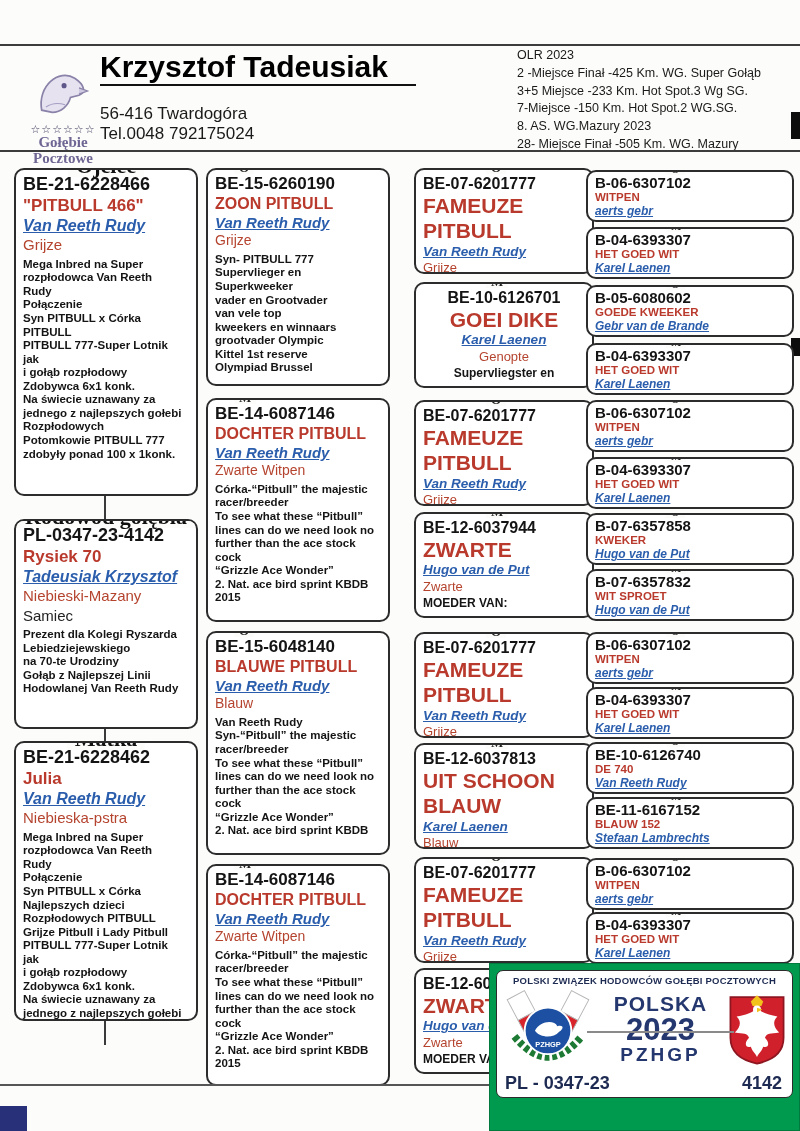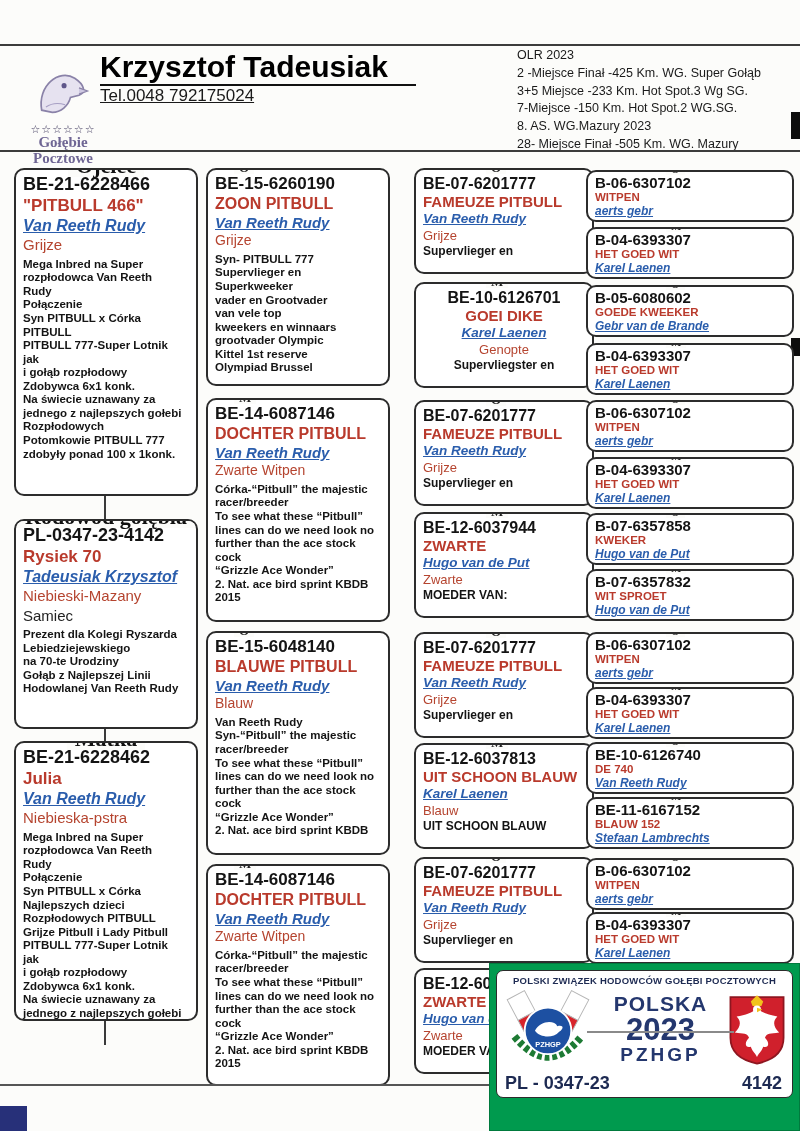--- a/index.html
+++ b/index.html
@@ -11,21 +11,21 @@
   #rule-bottom{top:1084px;border-top:2px solid #555;}
   
   #logo{position:absolute;left:28px;top:62px;width:70px;text-align:center;}
   #logo .stars{font-size:11px;letter-spacing:1px;color:#4a4466;line-height:1;}
   #logo .lg1,#logo .lg2{font-family:"Liberation Serif",serif;font-weight:bold;
        color:#6f6694;font-size:15px;line-height:1.05;}
   #owner{position:absolute;left:100px;top:50px;}
   #owner h1{margin:0;font-size:30px;font-weight:bold;color:#000000;
        border-bottom:2.5px solid #111;padding-right:28px;display:inline-block;}
   #owner .addr{margin-top:18px;font-size:17px;}
-  #owner .phone{font-size:17px;text-decoration:underline;}
+  #owner .phone{font-size:17px;}
   #achv{position:absolute;left:517px;top:47px;width:285px;font-size:12.5px;line-height:1.42;}
   .artifact{position:absolute;right:0;background:#0d0d0d;width:9px;}
   #artifact1{top:112px;height:27px;}
   #artifact2{top:338px;height:18px;}
   #corner-mark{position:absolute;left:0;top:1106px;width:27px;height:25px;background:#273079;}
   
   #tree{position:absolute;left:0;top:0;width:800px;height:951px;padding-left:44px;}
   .pbox{position:absolute;background:#fff;border:2px solid #2c2c2c;border-radius:10px;
         padding:4px 7px;box-sizing:border-box;overflow:hidden;}
   .box-title{position:absolute;top:-15px;left:50%;transform:translateX(-50%);
@@ -51,21 +51,21 @@
   #g2-2{top:398px;height:224px;}
   #g2-3{top:631px;height:224px;}
   #g2-4{top:864px;height:222px;}
   .c2 .marker{left:26px;}
   #col3,#col4{position:absolute;top:0;height:1131px;}
   #col3{left:399px;width:180px;}
   #col4{left:586px;width:208px;}
   .g3box{left:15px;width:180px;height:106px;}
   .g3box .marker{left:70px;}
   .g3box .ring{font-size:16px;}
-  .g3box .name{font-size:15px;}
+  .g3box .name{font-size:21px;}
   .g3box .breeder{font-size:13.5px;}
   .g3box .colorline{font-size:13px;}
   .g3box .note{font-size:12px;font-weight:bold;color:#141414;line-height:1.3;}
   #col3 > div.pbox:nth-of-type(1){top:168px;}
   #col3 > div.pbox:nth-of-type(2){top:282px;text-align:center;}
   #col3 > div.pbox:nth-of-type(3){top:400px;}
   #col3 > div.pbox:nth-of-type(4){top:512px;}
   #col3 > div.pbox:nth-of-type(5){top:632px;}
   #col3 > div.pbox:nth-of-type(6){top:743px;}
   #col3 > div.pbox:nth-of-type(7){top:857px;}
@@ -137,20 +137,21 @@
       <path d="M45,24 L53,27 L45,30" fill="#cfc9e2" stroke="#8a82a8" stroke-width="1.2"></path>
       <path d="M14,42 C20,38 26,38 32,40" fill="none" stroke="#a79fc4" stroke-width="1"></path>
     </svg>
     <div class="stars">☆☆☆☆☆☆</div>
     <div class="lg1">Gołębie</div>
     <div class="lg2">Pocztowe</div>
   </div>
 
   <div id="owner">
     <h1>Krzysztof Tadeusiak</h1>
+    <div class="addr">56-416 Twardogóra</div>
     <div class="phone">Tel.0048 792175024</div>
   </div>
 
   <div id="achv">
     <div>OLR 2023</div>
     <div>2 -Miejsce Finał -425 Km. WG. Super Gołąb</div>
     <div>3+5 Miejsce -233 Km. Hot Spot.3 Wg SG.</div>
     <div>7-Miejsce -150 Km. Hot Spot.2 WG.SG.</div>
     <div>8. AS. WG.Mazury 2023</div>
     <div>28- Miejsce Finał -505 Km. WG. Mazury</div>

